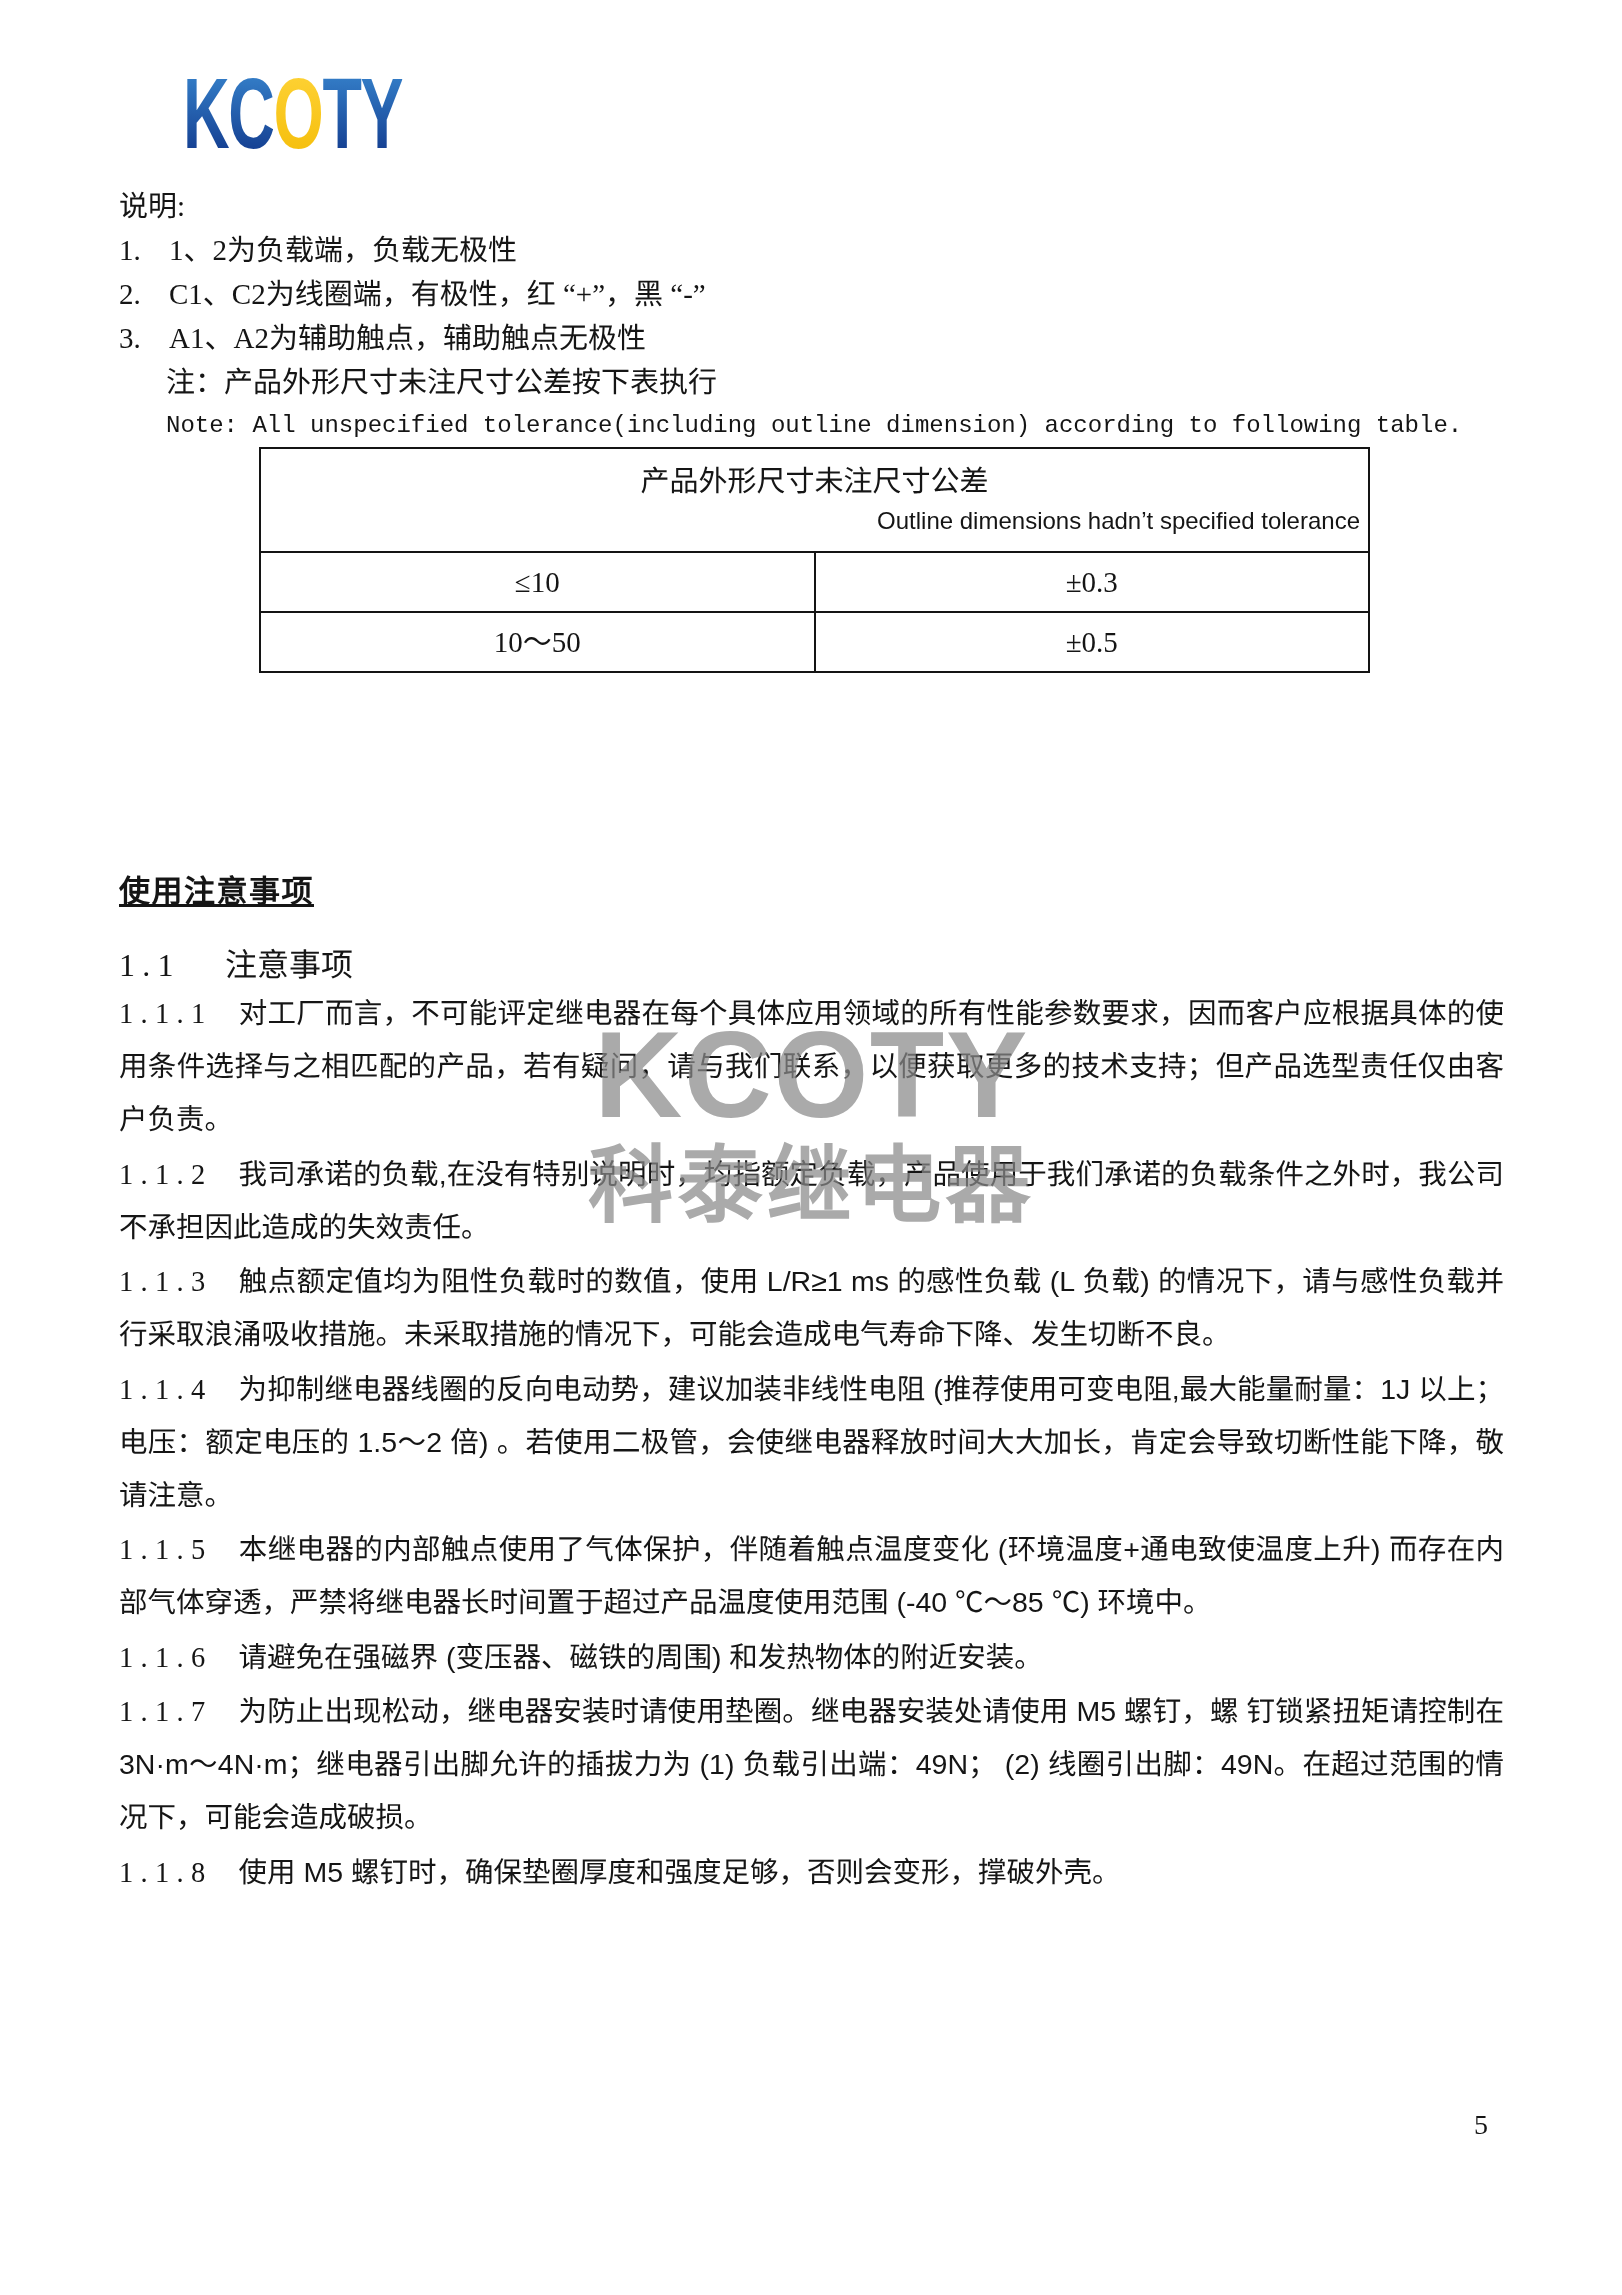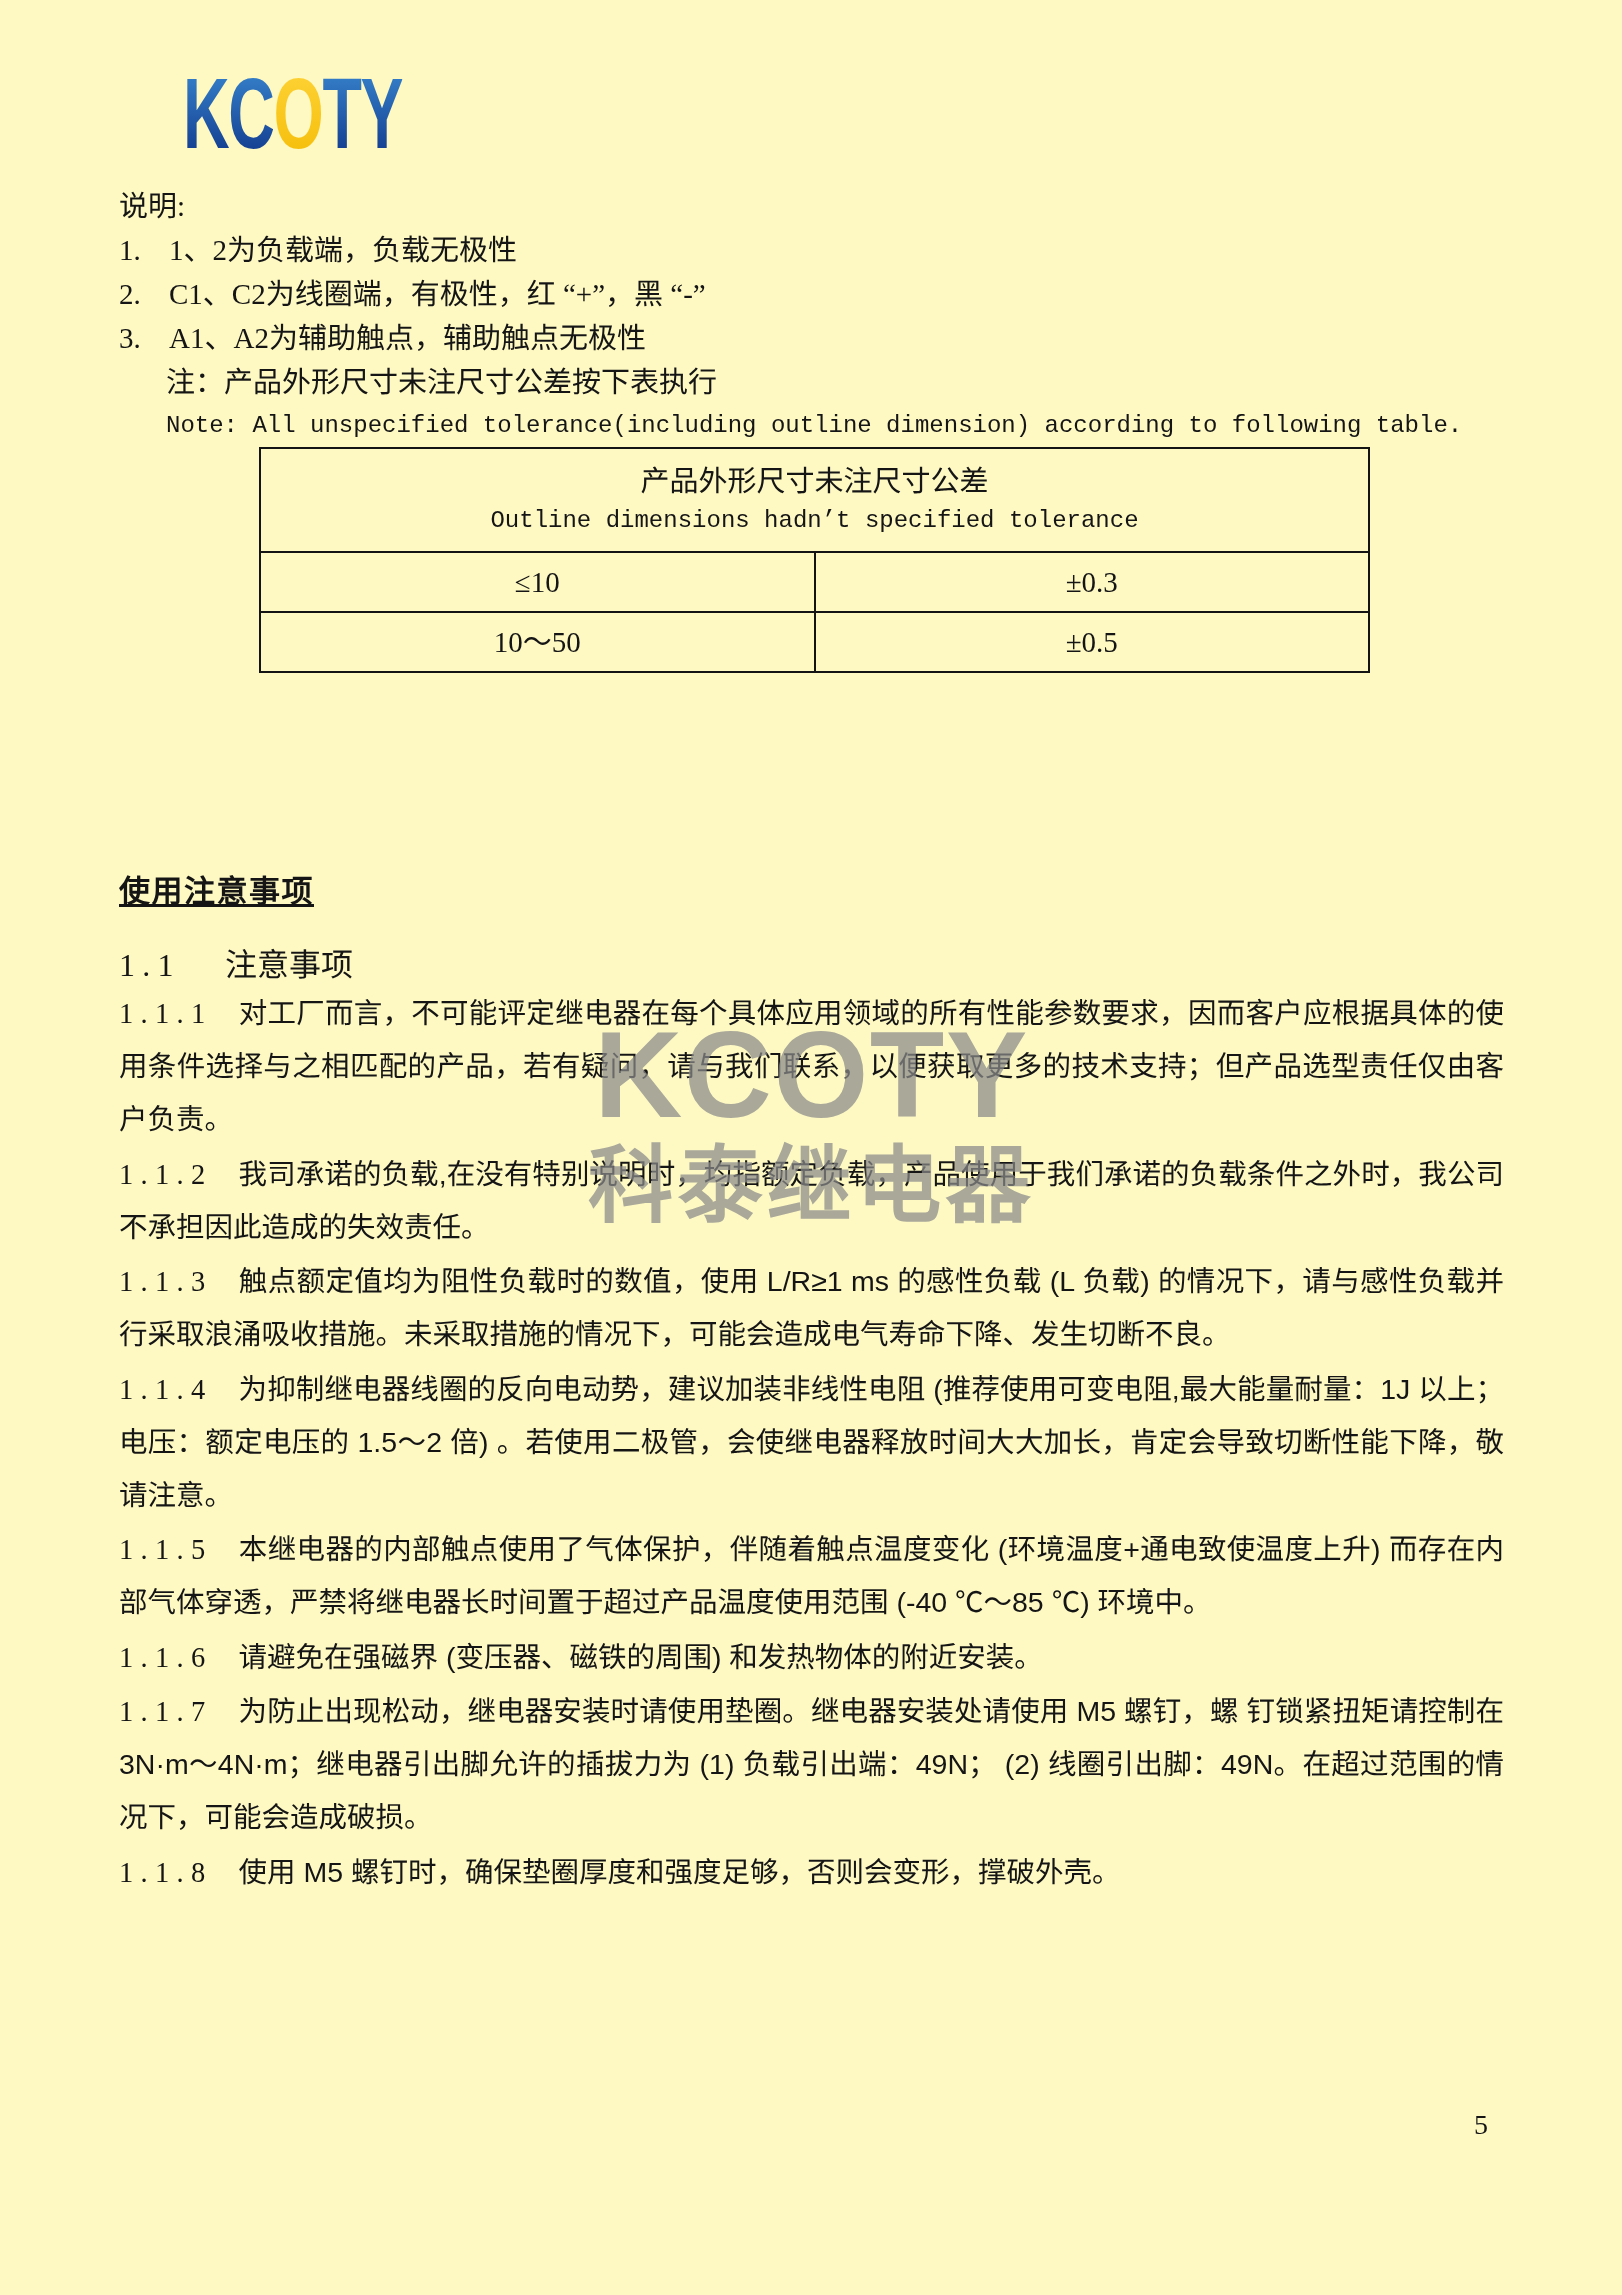--- a/index.html
+++ b/index.html
@@ -1,20 +1,20 @@
 <!DOCTYPE html>
 <html lang="zh-CN" style="--logo-blue-top: #3b8cd4; --logo-blue-bottom: #123a8d; --logo-yellow: #f5be0a; --watermark-gray: #8a8a8a;font-size:11.7px"><head>
 <meta charset="utf-8">
 <style>
   html,body { margin:0; padding:0; background:#e8e8e8; }
   .page {
     position:relative;
     width:1623px; height:2295px;
     margin:0 auto;
-    background:#fef9c3;
+    background:#ffffff;
     color:#151515;
     font-family:"Liberation Sans", sans-serif;
     overflow:hidden;
   }
 
   
   .logo {
     position:absolute; top:63px; left:183px;
     font-size:101px; line-height:1.0; font-weight:700;
     letter-spacing:-2.2px;
@@ -53,21 +53,21 @@
     width:1111px;
     border-collapse:collapse;
     text-align:center;
     font-family:"Liberation Serif","DejaVu Serif",serif;
     table-layout:fixed;
   }
   .tol-table td { border:2.2px solid #141414; padding:8px; }
   .tol-table tr.t-title td, .tol-table tr.t-head td { border-bottom-width:2.9px; }
   .tol-table { border:2.9px solid #141414; }
   .cell-cn { font-size:29px; line-height:41px; padding-top:4.4px; }
-  .cell-en { font-family:Liberation Mono, monospace; font-size:24px; line-height:38px; padding-bottom:2.9px; }
+  .cell-en { font-family:Liberation Sans, sans-serif; font-size:24px; line-height:38px; padding-bottom:2.9px;text-align:right; }
   .t-data td { height:42px; font-size:29px; line-height:42px; }
   .col-dim { width:48.5%; }
   .col-tol { width:51.5%; }
 
   
   .sec-heading {
     position:absolute; top:866px; left:119px;
     margin:0; font-size:31px; font-weight:700; letter-spacing:1.5px;text-decoration:underline;
   }
   .sub-heading {

